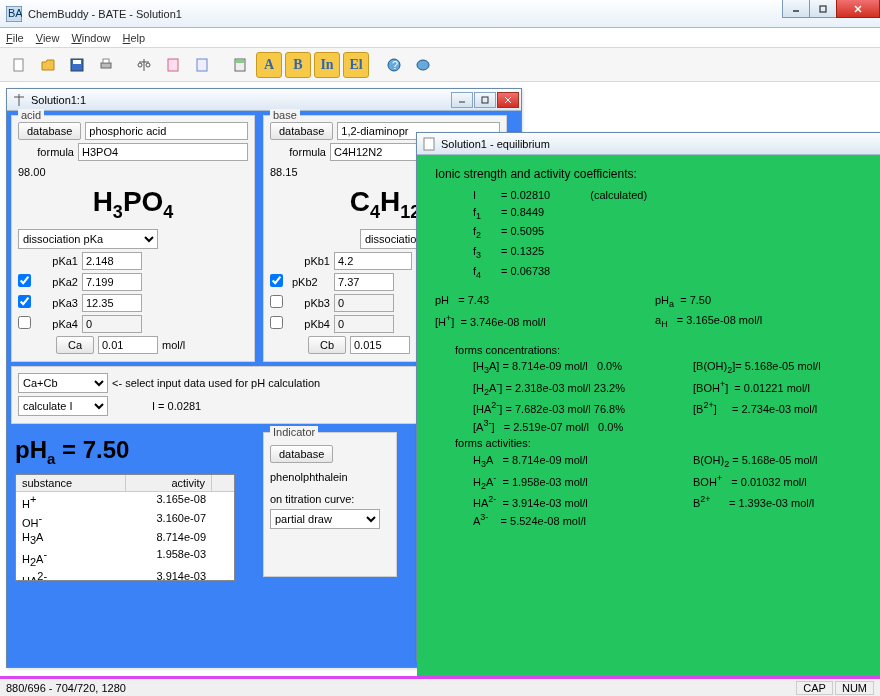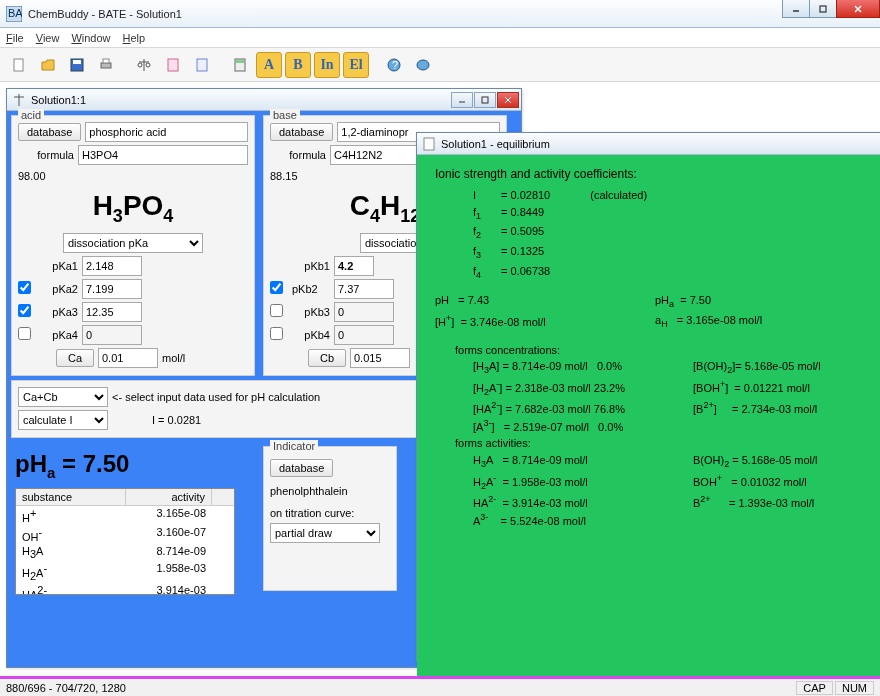--- a/index.html
+++ b/index.html
@@ -20,21 +20,21 @@
 .workspace{position:relative;width:100%;height:594px;background:#fff}
 .mdi{position:absolute;border:1px solid #6b8aaa;background:#3b82f6;box-shadow:1px 1px 3px rgba(0,0,0,.15)}
 .mdi .mtitle{height:22px;background:linear-gradient(#fbfdff,#dde8f3);border-bottom:1px solid #a8bcd0;display:flex;align-items:center;padding-left:4px;gap:4px}
 .mdi .mtitle .mbtns{margin-left:auto;display:flex;gap:1px;padding-right:2px}
 .mdi .mtitle .mbtn{width:22px;height:16px;border:1px solid #8aa5c0;background:linear-gradient(#f4f8fc,#d3e2f0);display:flex;align-items:center;justify-content:center;cursor:pointer}
 .mdi .mtitle .mbtn.close{background:linear-gradient(#f07070,#d03020);border-color:#a03020}
 .grp{border:1px solid #cfcfcf;margin:4px;padding:6px 6px 4px;position:relative;background:#f4f4f4}
 .grp>.lbl{position:absolute;top:-7px;left:6px;background:#f4f4f4;padding:0 3px;color:#444}
 .row{display:flex;align-items:center;gap:4px;margin-bottom:3px}
 .btn{border:1px solid #a8a8a8;background:linear-gradient(#fefefe,#e6e6e6);padding:2px 8px;border-radius:2px;cursor:pointer}
-input[type=text]{border:1px solid #a8a8a8;padding:9px 3px;height:18px;background:#fff}
+input[type=text]{border:1px solid #a8a8a8;padding:2px 3px;height:18px;background:#fff}
 input[readonly]{background:#f4f4f4}
 select{border:1px solid #a8a8a8;height:20px;background:#fff}
 .chk{width:13px;height:13px}
 .big-formula{font-family:Arial;font-size:28px;font-weight:bold;text-align:center;padding:6px 0}
 .big-formula sub{font-size:18px}
 .ph-display{font-family:Arial;font-size:24px;font-weight:bold;padding:8px}
 .ph-display sub{font-size:15px}
 .species-table{border:1px solid #888;background:#fff;width:220px}
 .species-table .hdr{display:flex;border-bottom:1px solid #ccc;background:#f0f0f0}
 .species-table .hdr>div{padding:2px 6px;border-right:1px solid #ccc}
@@ -192,21 +192,21 @@
         <div class="row">
             <button class="btn">database</button>
           <input type="text" style="flex: 1 1 0%;" value="phosphoric acid">
           </div>
         <div class="row">
             <span style="width:56px;text-align:right">formula</span>
           <input type="text" style="flex: 1 1 0%;" value="H3PO4">
           </div>
         <div style="padding:2px 0">98.00</div>
         <div class="big-formula">H<sub>3</sub>PO<sub>4</sub></div>
-        <div class="row" style="justify-content:center">
+        <div class="row" style="justify-content:flex-start">
             <select style="width:140px"><option>dissociation pKa</option></select>
           </div>
         <div id="acid-rows">
             <div class="row">
               <span style="width:18px"></span>
       <span style="width:38px;text-align:right">pKa1</span>
       <input type="text" style="width: 60px;" value="2.148">
             </div>
             <div class="row">
               <span style="width:18px"><input type="checkbox" class="chk" checked="" style=""></span>
@@ -244,21 +244,21 @@
           </div>
         <div style="padding:2px 0">88.15</div>
         <div class="big-formula">C<sub>4</sub>H<sub>12</sub></div>
         <div class="row" style="justify-content:flex-end">
             <select style="width:140px"><option>dissociation pKb</option></select>
           </div>
         <div id="base-rows">
             <div class="row">
               <span style="width:18px"></span>
       <span style="width:38px;text-align:right">pKb1</span>
-      <input type="text" style="width: 40px; font-weight: bold;" value="4.2">
+      <input type="text" style="width: 78px;" value="4.2">
             </div>
             <div class="row">
               <span style="width:18px"><input type="checkbox" class="chk" checked="" style=""></span>
       <span style="width:38px;text-align:left">pKb2</span>
       <input type="text" style="width: 60px;" value="7.37">
             </div>
             <div class="row">
               <span style="width:18px"><input type="checkbox" class="chk" style=""></span>
       <span style="width:38px;text-align:right">pKb3</span>
       <input type="text" style="width: 60px;" value="0" readonly="">

